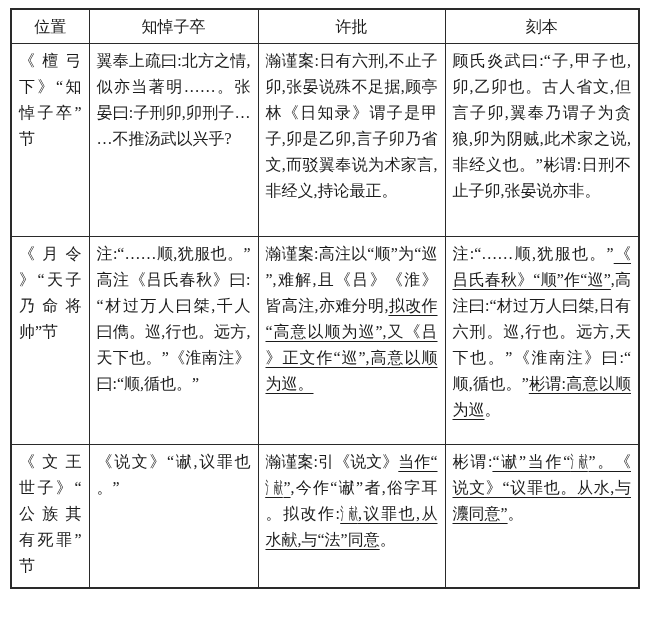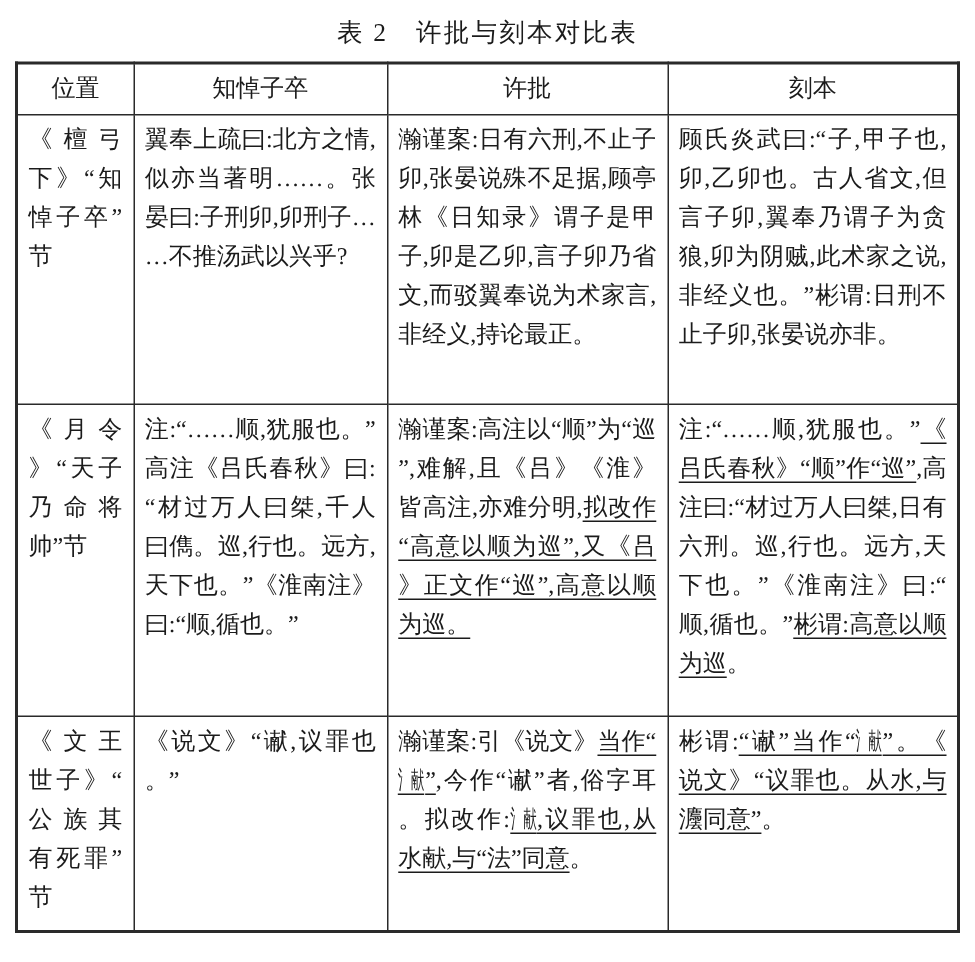--- a/index.html
+++ b/index.html
@@ -64,21 +64,20 @@
     margin:0 -0.44em;
     white-space:nowrap;
   }
   td span.comp.u{text-decoration:underline;text-underline-offset:4px;}
 </style>
 </head>
 <body>
 
 <div class="page">
 
-  <div class="caption">表 2　许批与刻本对比表</div>
 
   <table class="cmp">
     <colgroup>
       <col class="c1">
         <col class="c2">
         <col class="c3">
         <col class="c4">
     </colgroup>
     <thead>
       <tr>

